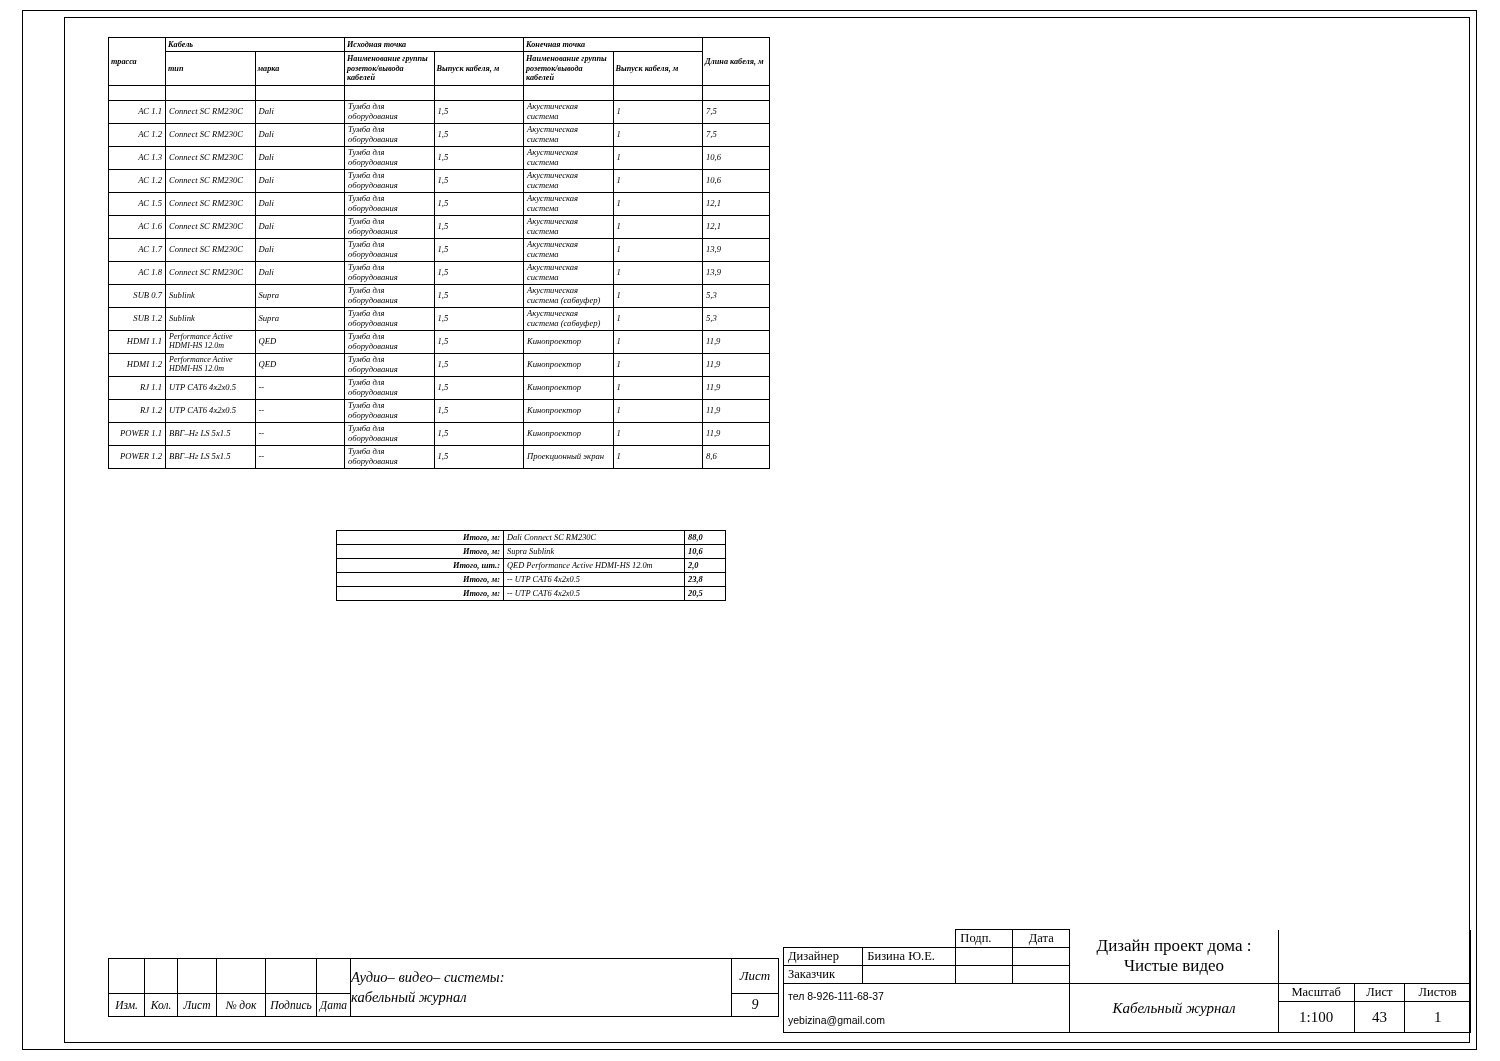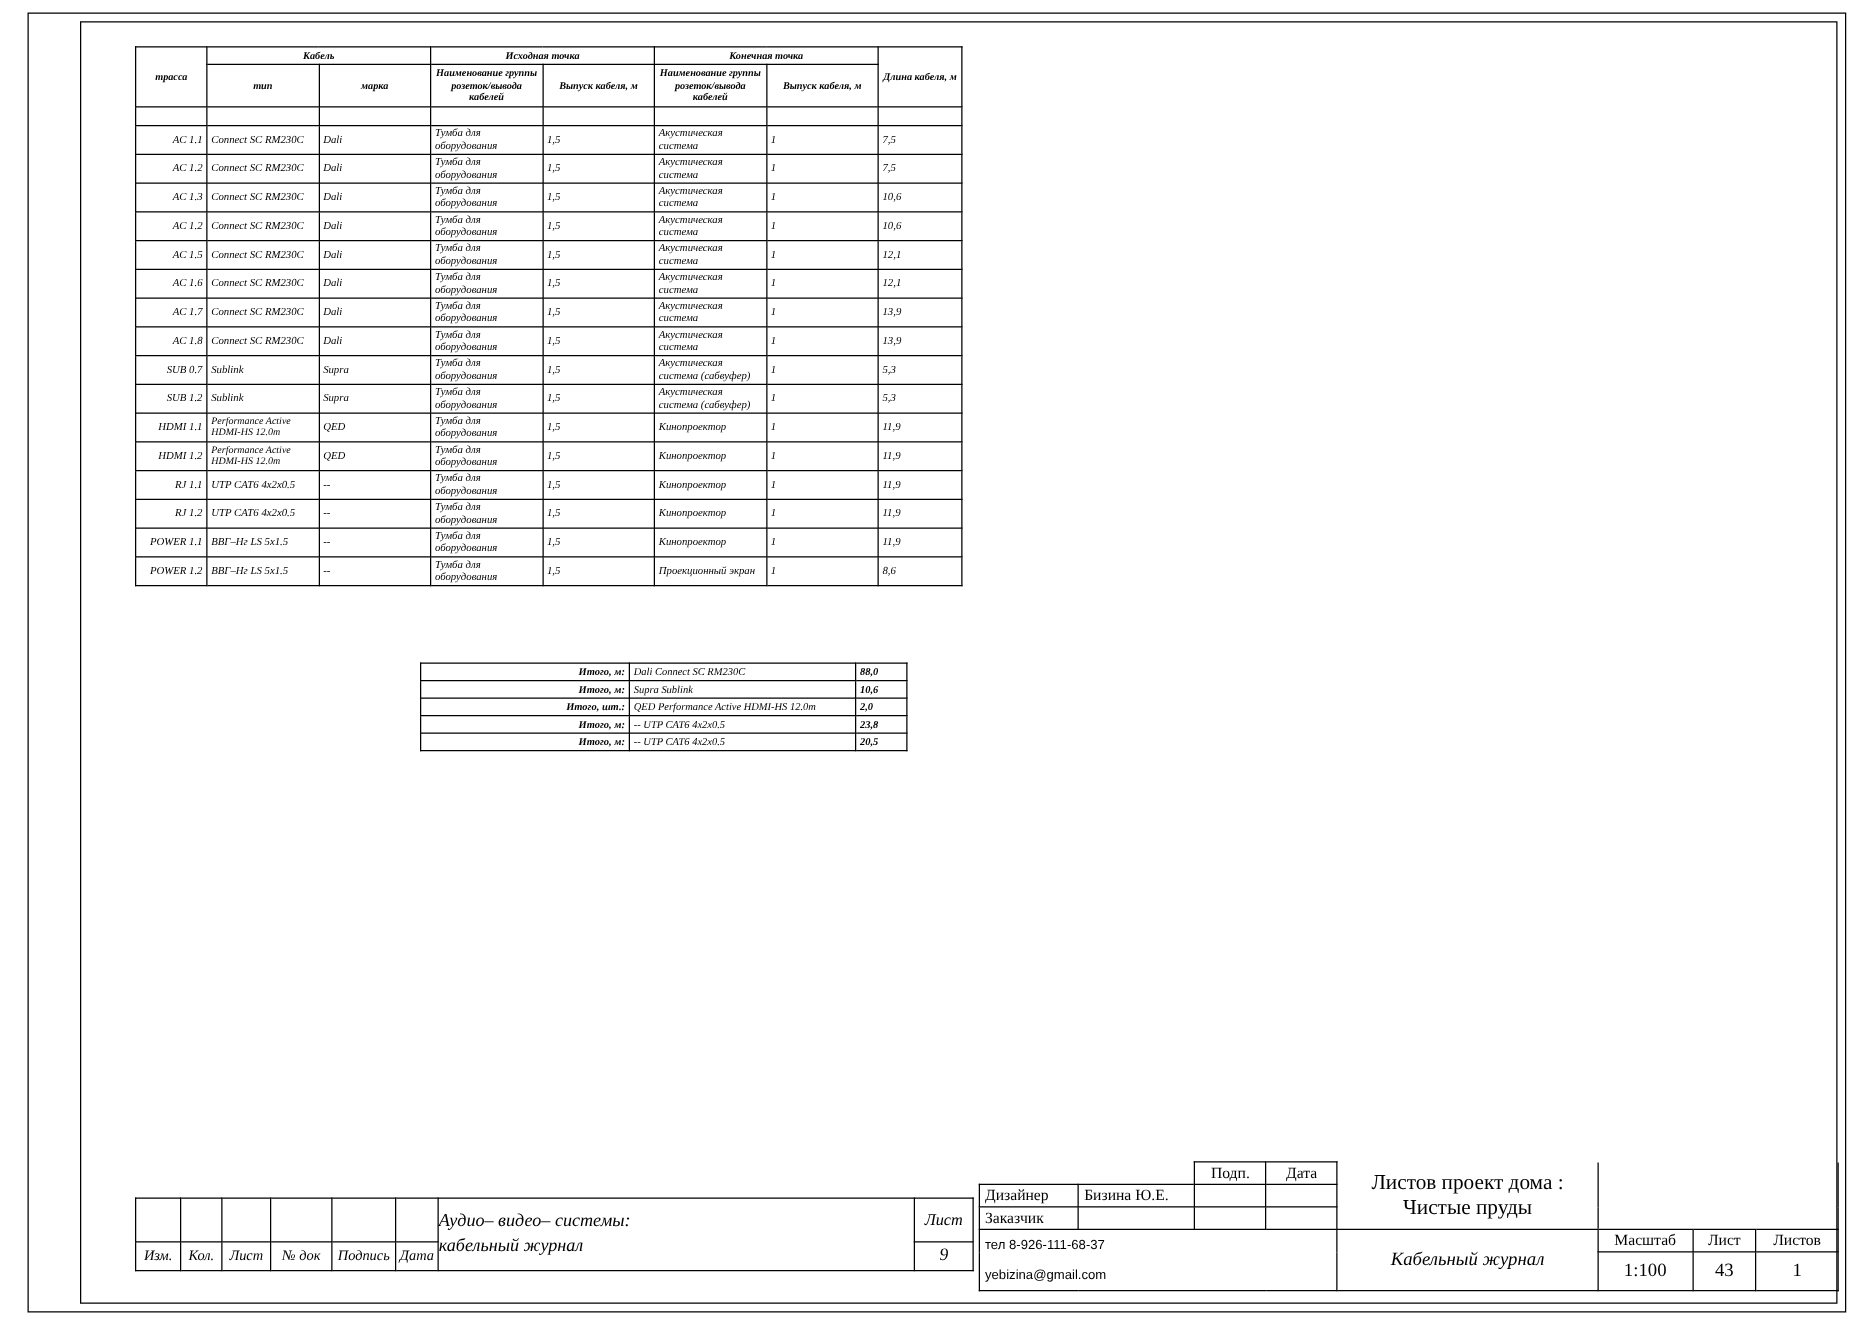--- a/index.html
+++ b/index.html
@@ -53,21 +53,21 @@
     font-size: 8.6px;
     color: #000;
   }
   table.cable th, table.cable td {
     border: 1px solid #000;
     padding: 1px 3px;
     vertical-align: middle;
     line-height: 1.15;
   }
   table.cable thead th {
-    text-align: center;
+    text-align: left;
     font-weight: bold;
     font-style: italic;
     font-size: 8.2px;
     padding: 2px 2px;
   }
   .h-trassa { width: 52px; }
   .h-tip { width: 110px; }
   .h-marka { width: 50px; }
   .h-name1 { width: 112px; }
   .h-vyp1 { width: 48px; }
@@ -178,21 +178,21 @@
     font-family: "Liberation Serif", serif;
     font-size: 12.5px;
   }
   table.stamp-r td {
     border: 1px solid #000;
     padding: 1px 4px;
     vertical-align: middle;
   }
   .sr-lab { width: 70px; }
   .sr-val { width: 83px; }
-  .sr-podp { width: 47px; text-align: center; }
+  .sr-podp { width: 47px; text-align: left; }
   .sr-data { width: 47px; text-align: center; }
   .sr-main { width: 196px; }
   .sr-mash { width: 66px; text-align: center; }
   .sr-list { width: 42px; text-align: center; }
   .sr-listov { width: 56px; text-align: center; }
 
   .proj-title {
     font-family: "Liberation Serif", serif;
     font-size: 17px;
     text-align: center;
@@ -490,21 +490,21 @@
 
   <div class="stamp-right">
     <table class="stamp-r">
       <tbody>
         <tr>
           <td class="sr-lab" style="border:none"></td>
           <td class="sr-val" style="border:none"></td>
           <td class="sr-podp">Подп.</td>
           <td class="sr-data">Дата</td>
           <td class="sr-main" rowspan="3" style="border:none;border-left:1px solid #000;border-bottom:1px solid #000;">
-            <div class="proj-title">Листов проект дома : Чистые пруды</div>
+            <div class="proj-title">Дизайн проект дома : Чистые видео</div>
           </td>
           <td class="sr-mash" rowspan="3" style="border:none;border-left:1px solid #000;border-bottom:1px solid #000;"></td>
           <td class="sr-list" rowspan="3" style="border:none;border-bottom:1px solid #000;"></td>
           <td class="sr-listov" rowspan="3" style="border:none;border-bottom:1px solid #000;border-right:1px solid #000;"></td>
         </tr>
         <tr>
           <td class="sr-lab">Дизайнер</td>
           <td class="sr-val">Бизина Ю.Е.</td>
           <td class="sr-podp"></td>
           <td class="sr-data"></td>

